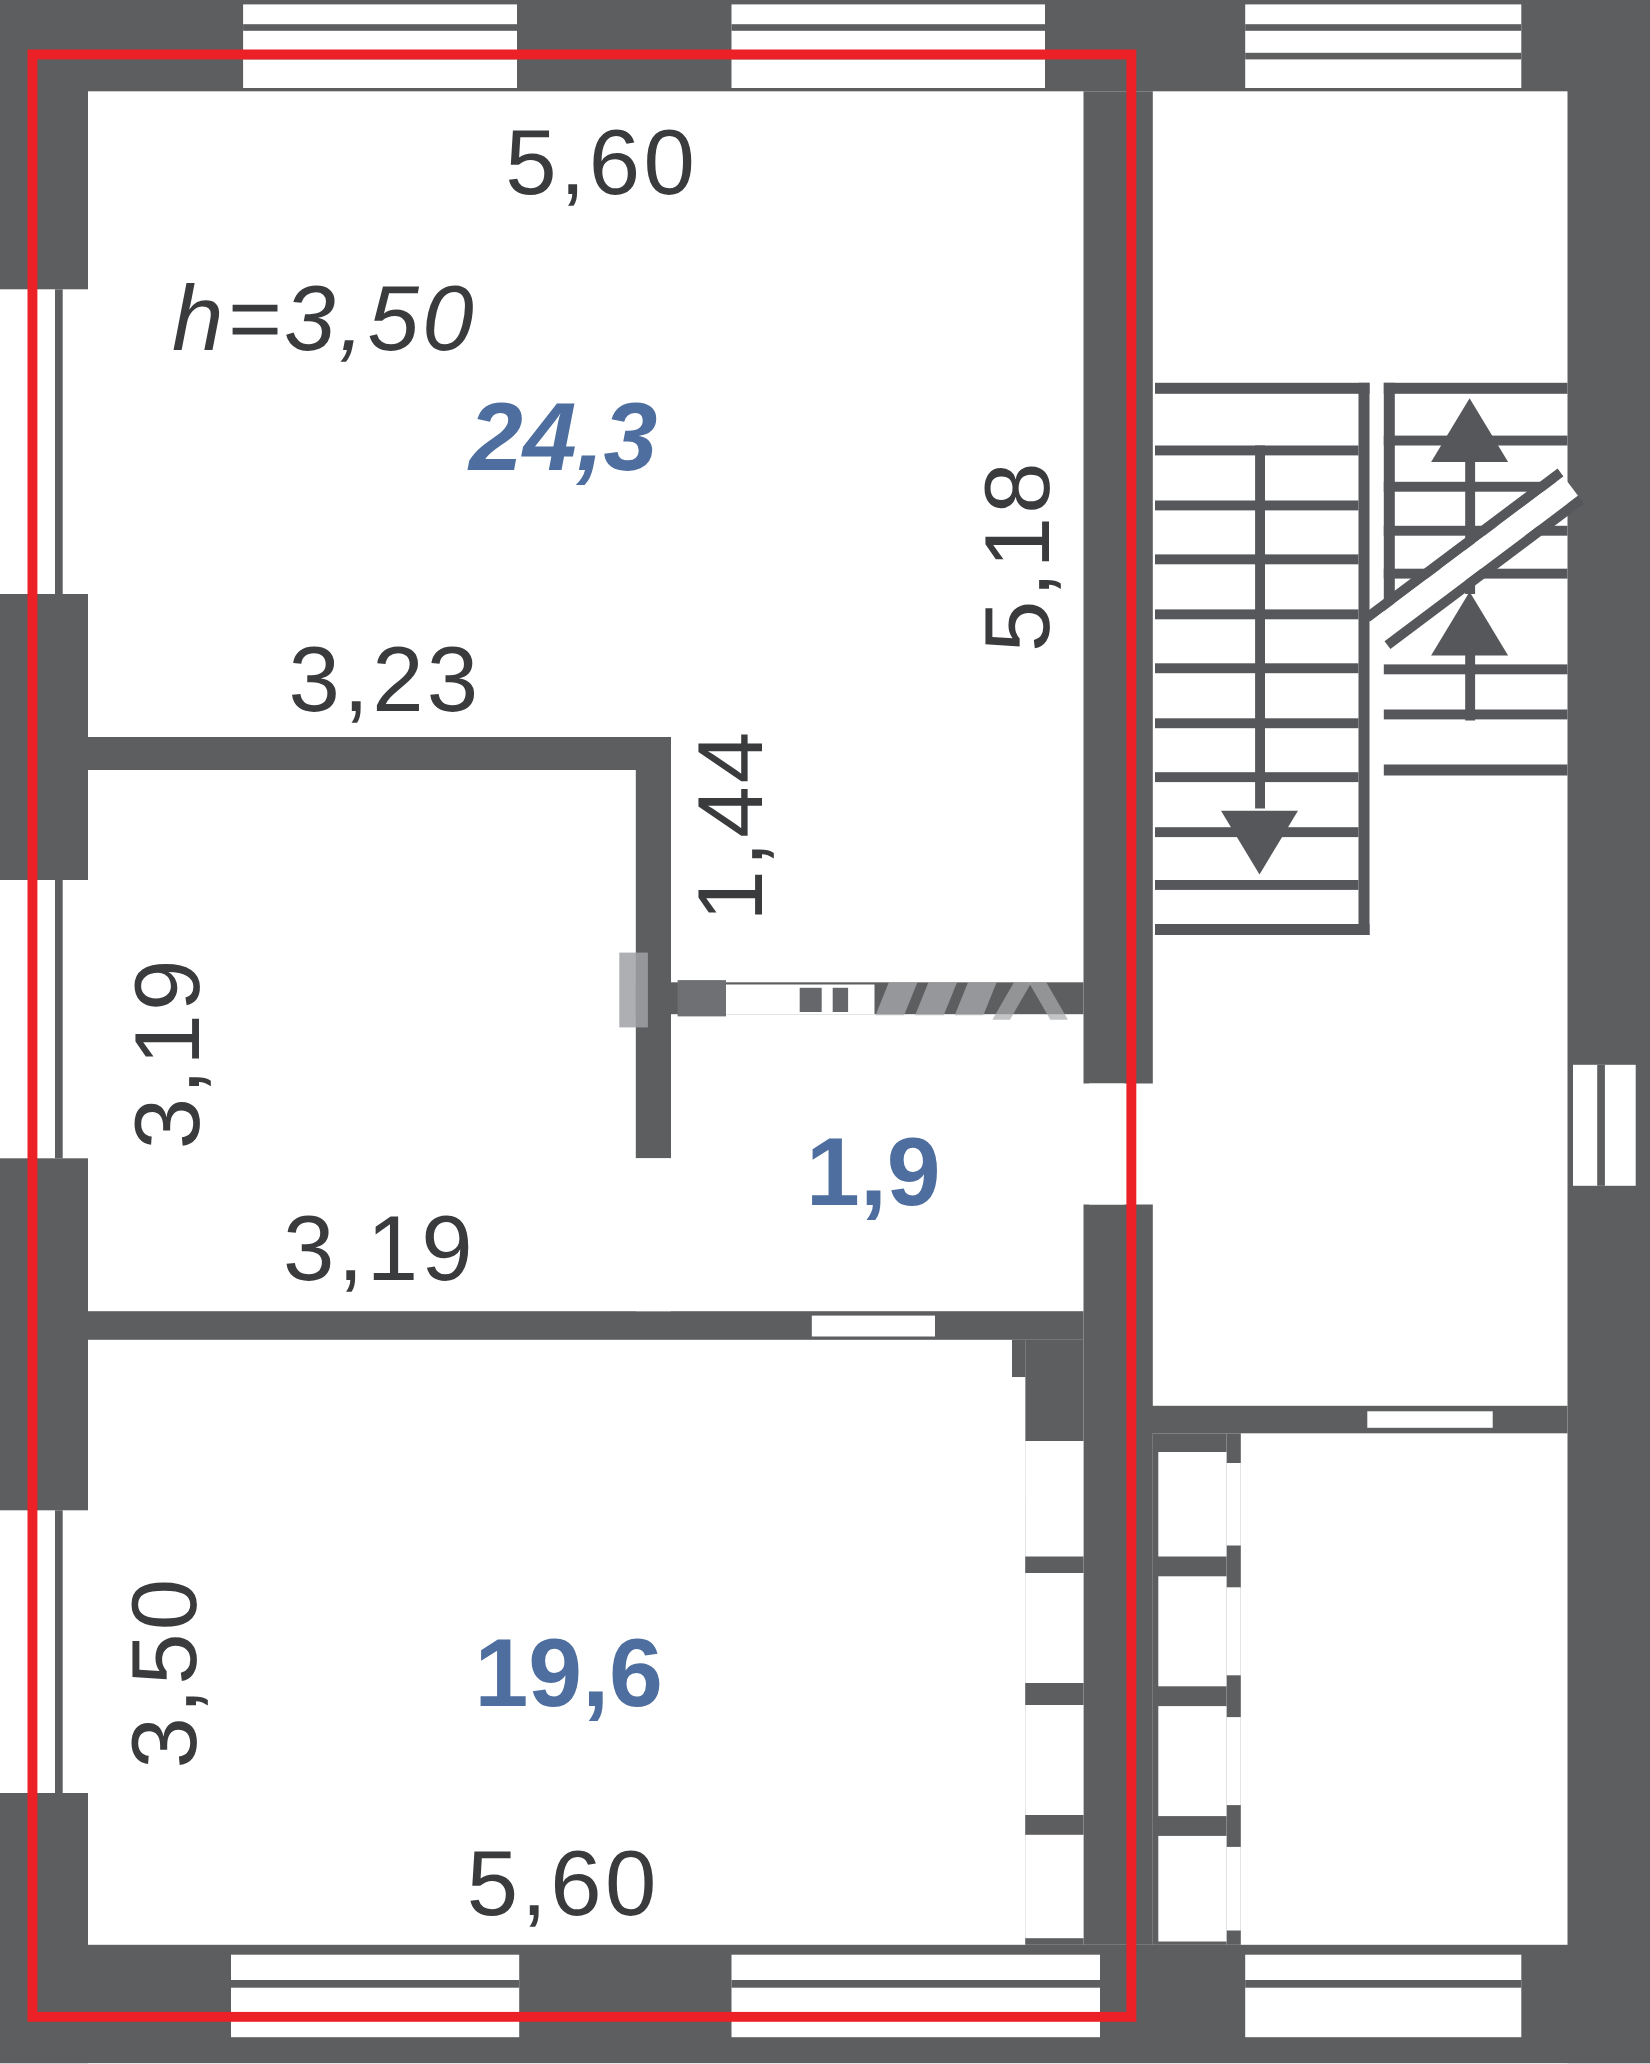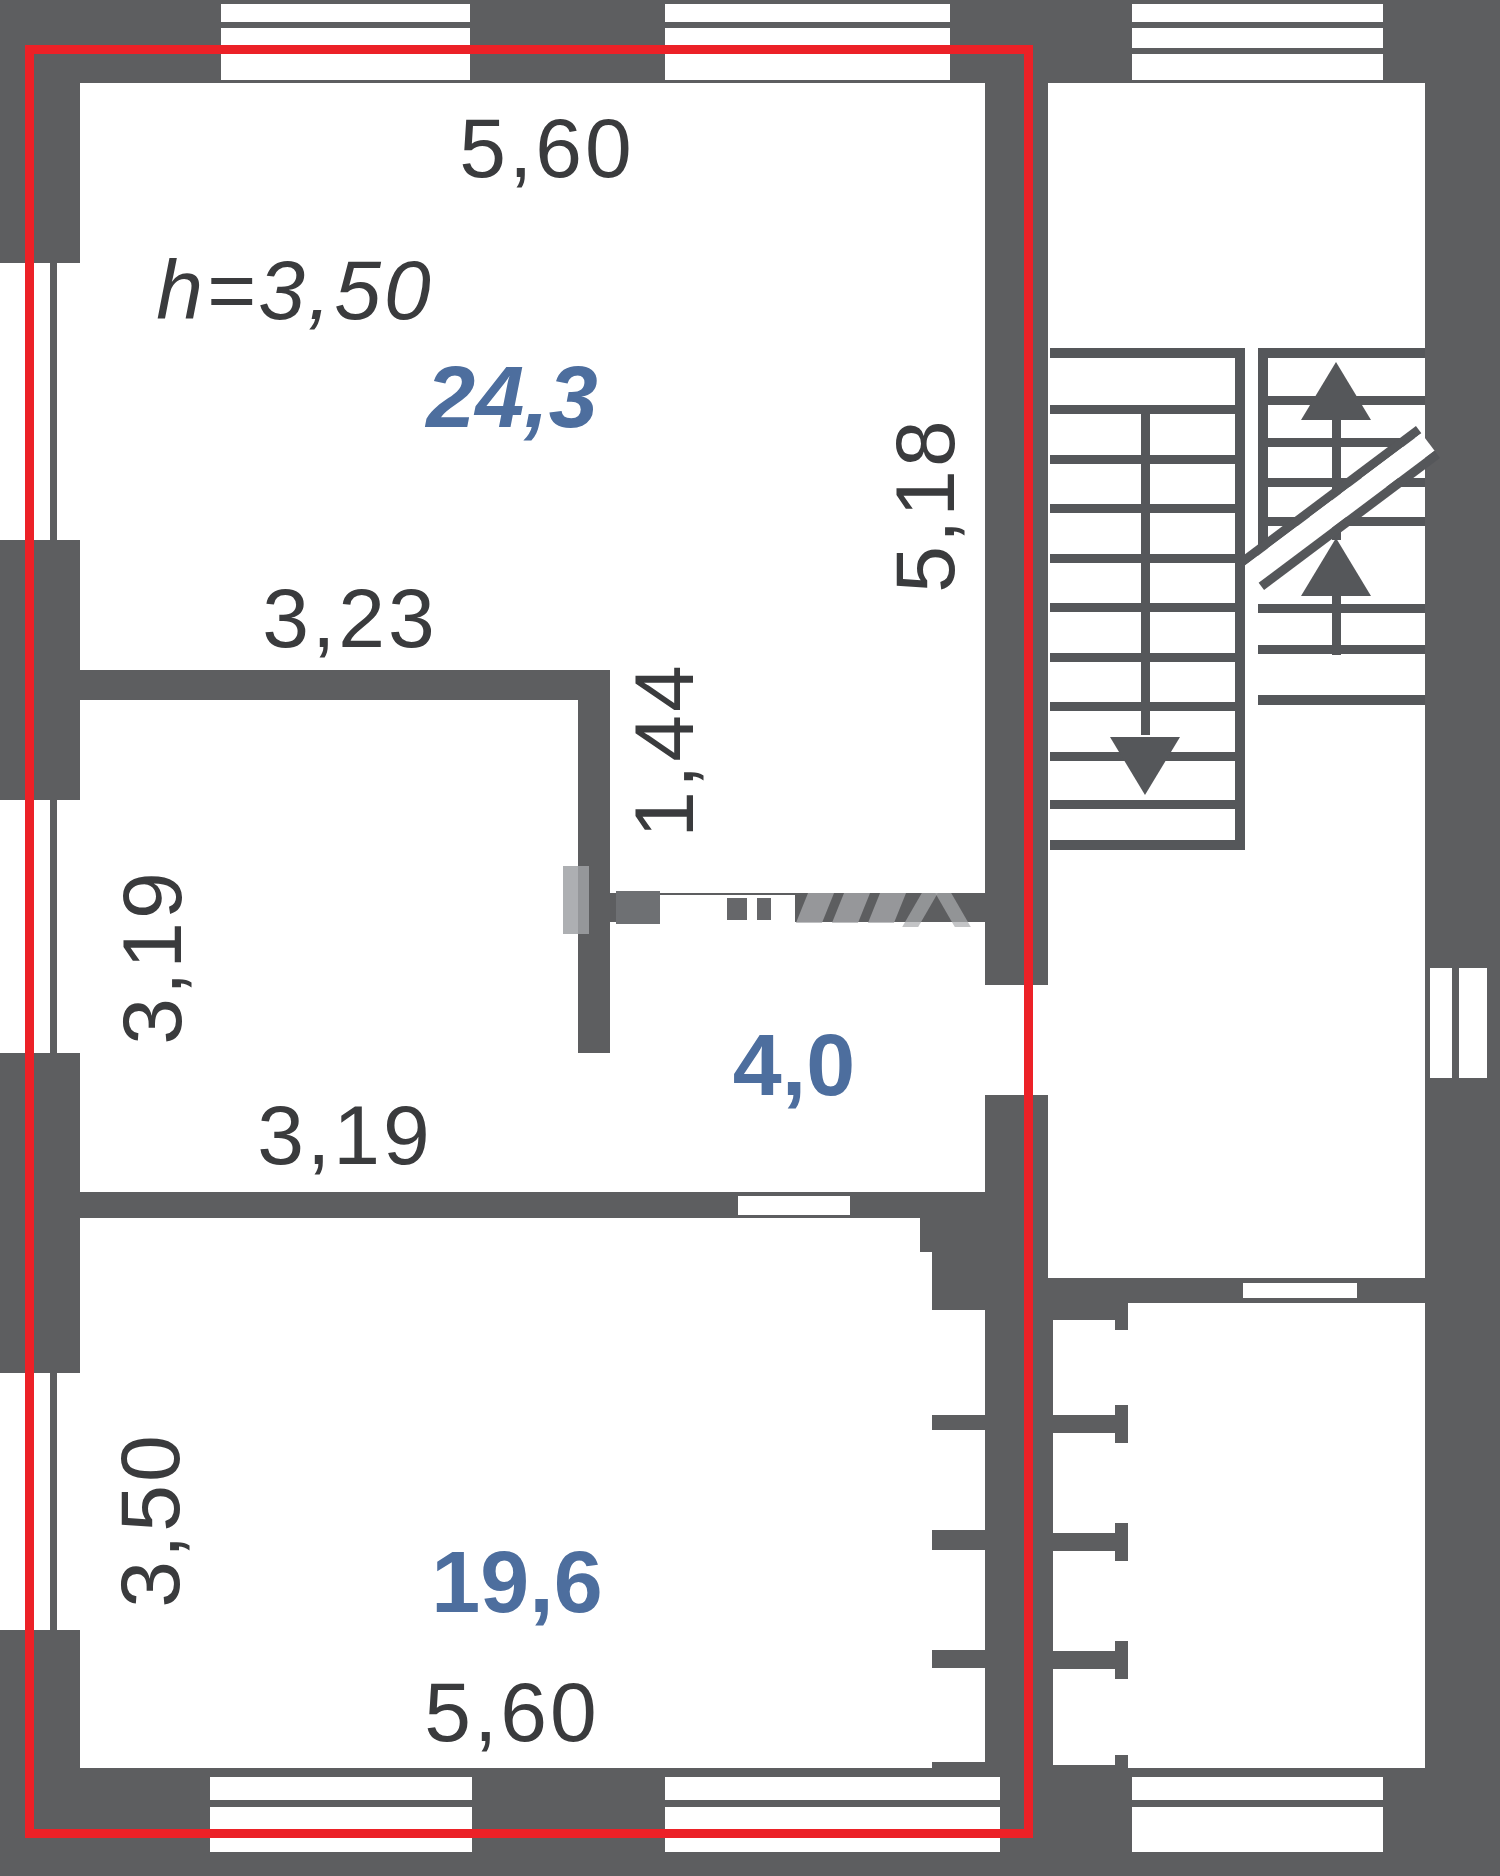--- a/index.html
+++ b/index.html
@@ -147,18 +147,18 @@
   <div id="red-outline"></div>
 
   <div class="lbl" style="left:547px;top:148px;">5,60</div>
   <div class="lbl italic" style="left:295px;top:290px;">h=3,50</div>
   <div class="lbl-blue" style="left:512px;top:397px;font-style:italic;">24,3</div>
   <div class="lbl rot" style="left:925px;top:505px;">5,18</div>
   <div class="lbl" style="left:350px;top:618px;">3,23</div>
   <div class="lbl rot" style="left:664px;top:750px;">1,44</div>
   <div class="lbl rot" style="left:152px;top:957px;">3,19</div>
   <div class="lbl" style="left:345px;top:1135px;">3,19</div>
-  <div class="lbl-blue" style="left:794px;top:1065px;">4,0</div>
-  <div class="lbl-blue" style="left:517px;top:1582px;">19,6</div>
+  <div class="lbl-blue" style="left:794px;top:1065px;">1,9</div>
+  <div class="lbl-blue" style="left:517px;top:1521px;">19,6</div>
   <div class="lbl rot" style="left:150px;top:1520px;">3,50</div>
   <div class="lbl" style="left:512px;top:1712px;">5,60</div>
 
 </div>
 
 </body></html>

